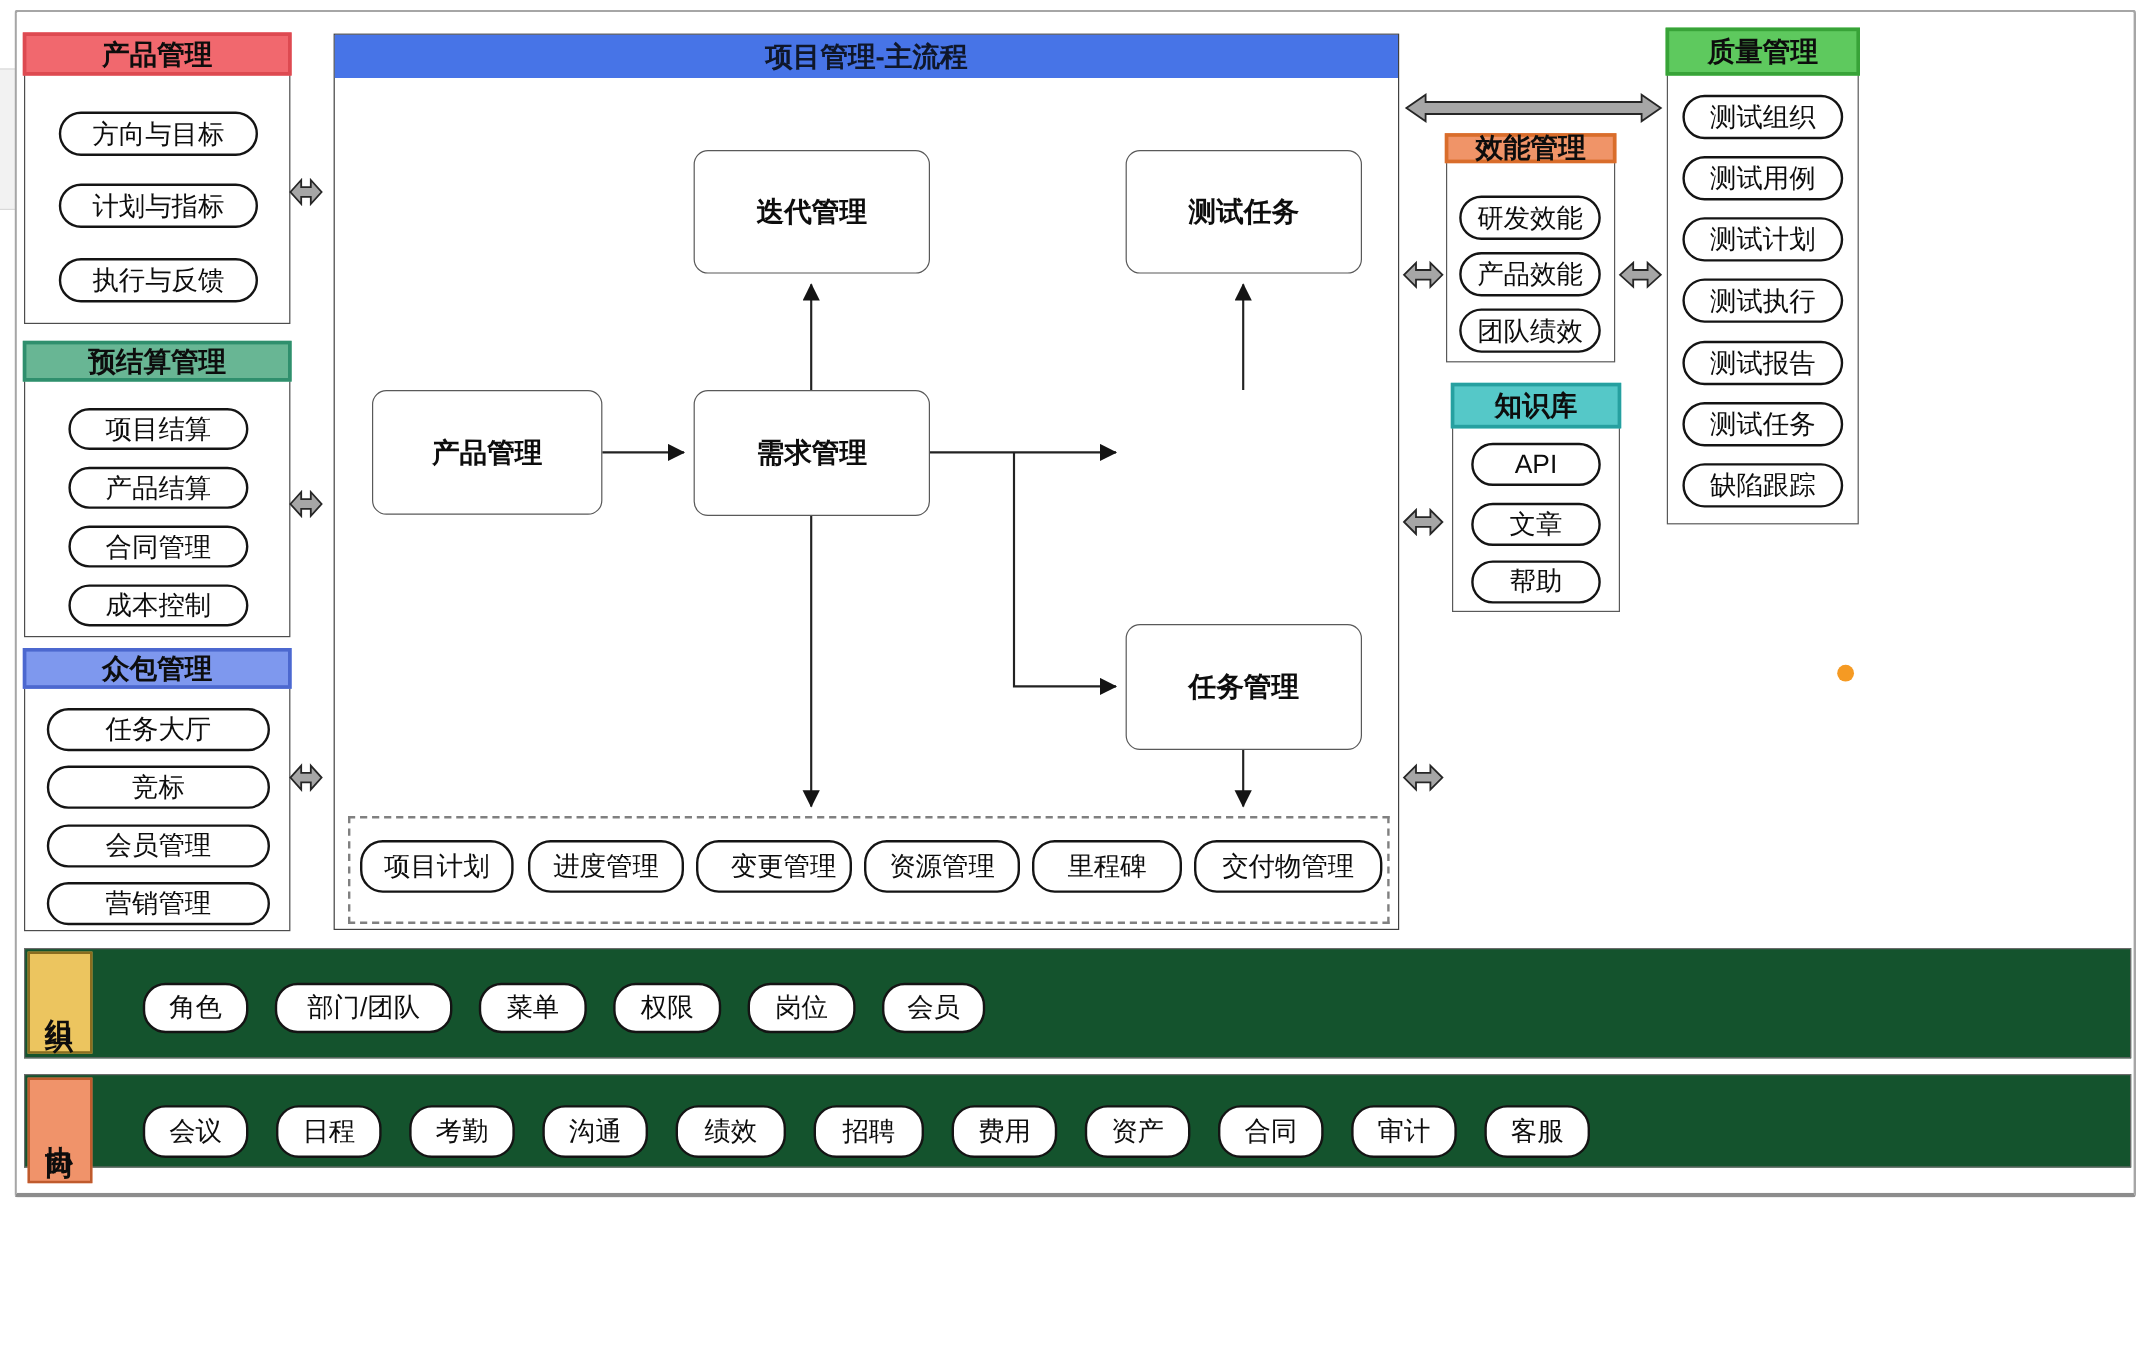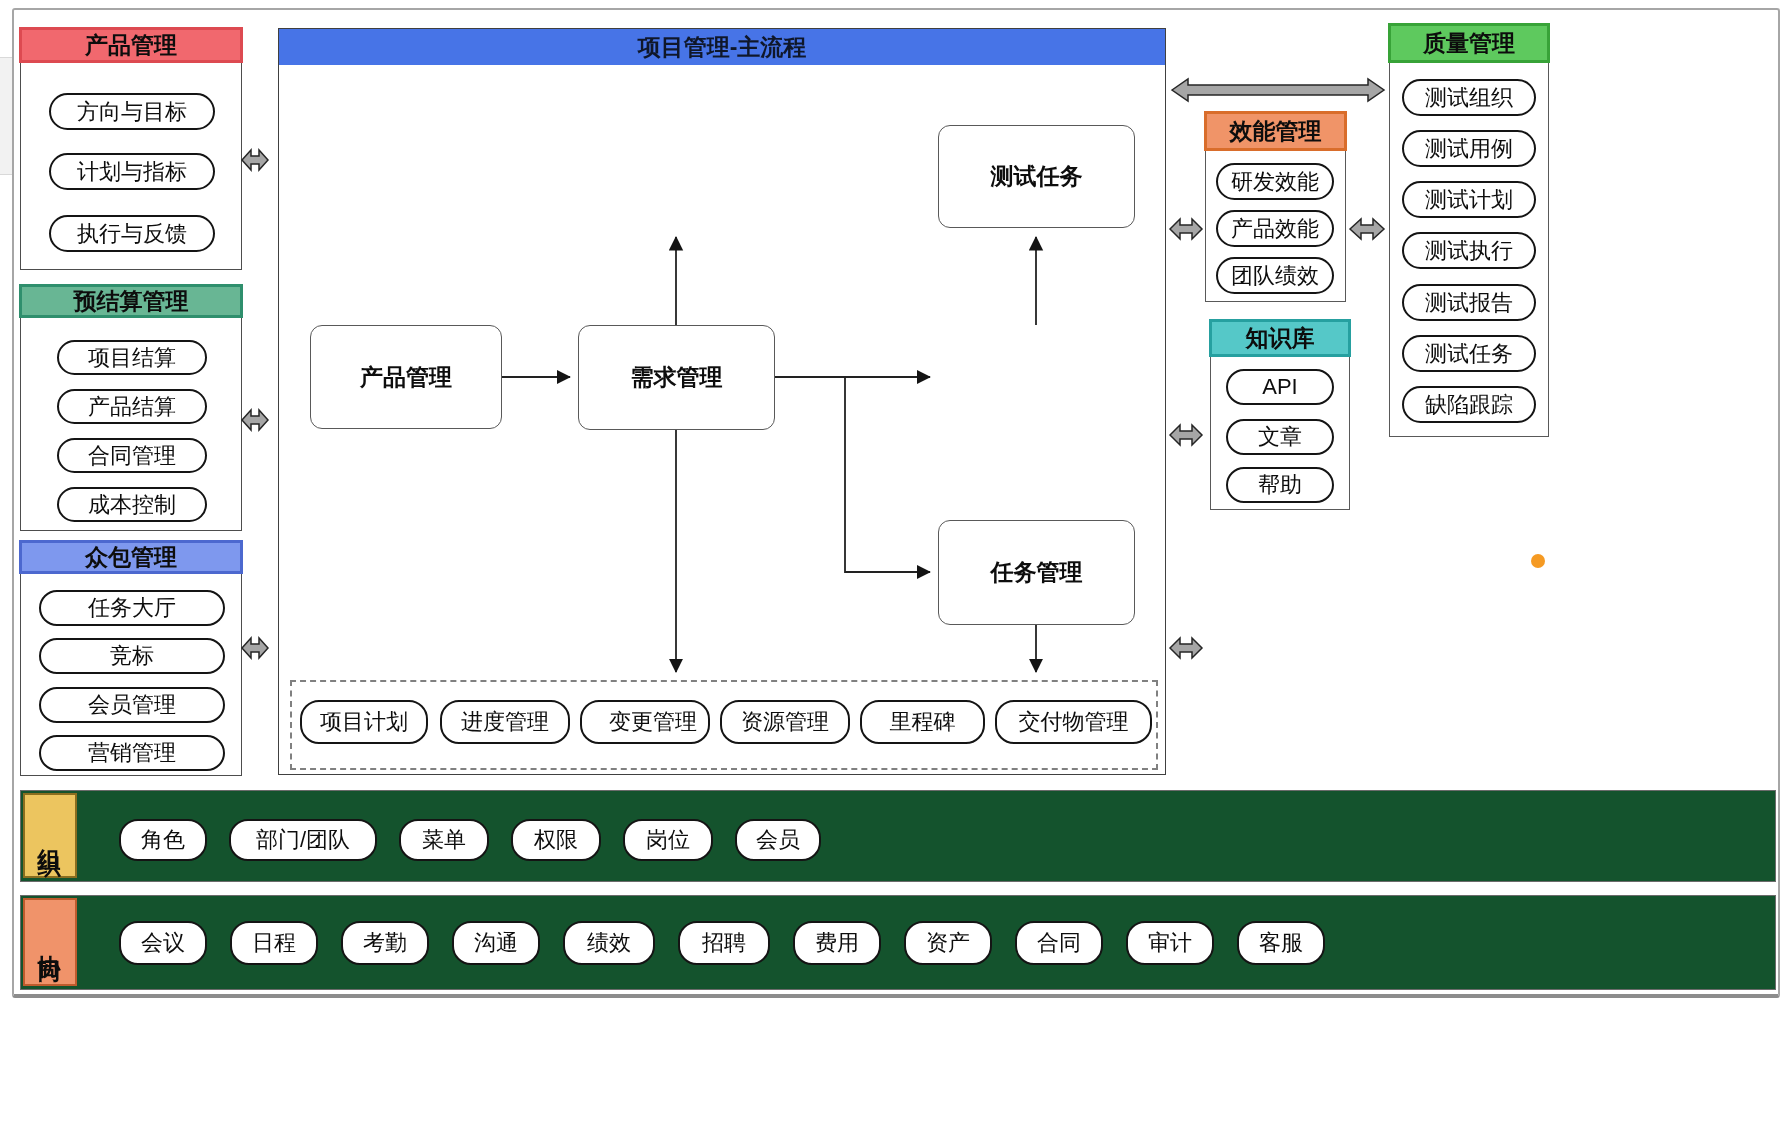--- a/index.html
+++ b/index.html
@@ -53,35 +53,36 @@
     <div class="pill" style="left:18px;top:48px;width:186px;height:36px;">任务大厅</div>
     <div class="pill" style="left:18px;top:96px;width:186px;height:36px;">竞标</div>
     <div class="pill" style="left:18px;top:145px;width:186px;height:36px;">会员管理</div>
     <div class="pill" style="left:18px;top:193px;width:186px;height:36px;">营销管理</div>
   </div>
 
   <div class="panel" style="left:278px;top:28px;width:888px;height:747px;border-color:#404040;">
     <div class="panel-header hdr-main" style="height:36px;left:0;top:0;right:0;">项目管理-主流程</div>
   </div>
 
+  <div class="node" style="left:578px;top:125px;width:197px;height:103px;">迭代管理</div>
   <div class="node" style="left:938px;top:125px;width:197px;height:103px;">测试任务</div>
   <div class="node" style="left:310px;top:325px;width:192px;height:104px;">产品管理</div>
   <div class="node" style="left:578px;top:325px;width:197px;height:105px;">需求管理</div>
   <div class="node" style="left:938px;top:520px;width:197px;height:105px;">任务管理</div>
 
   <div class="dashedbox" style="left:290px;top:680px;width:868px;height:90px;"></div>
   <div class="pill" style="left:300px;top:700px;width:128px;height:44px;">项目计划</div>
   <div class="pill" style="left:440px;top:700px;width:130px;height:44px;">进度管理</div>
   <div class="pill" style="left:580px;top:700px;width:130px;height:44px;padding-left:16px;">变更管理</div>
   <div class="pill" style="left:720px;top:700px;width:130px;height:44px;">资源管理</div>
   <div class="pill" style="left:860px;top:700px;width:125px;height:44px;">里程碑</div>
   <div class="pill" style="left:995px;top:700px;width:157px;height:44px;">交付物管理</div>
 
   <div class="panel" style="left:1205px;top:112px;width:141px;height:190px;border-color:#595959;">
-    <div class="panel-header hdr-orange" style="height:40px;">效能管理</div>
+    <div class="panel-header hdr-orange" style="height:25px;">效能管理</div>
     <div class="pill" style="left:10px;top:50px;width:118px;height:37px;">研发效能</div>
     <div class="pill" style="left:10px;top:97px;width:118px;height:37px;">产品效能</div>
     <div class="pill" style="left:10px;top:144px;width:118px;height:37px;">团队绩效</div>
   </div>
 
   <div class="panel" style="left:1210px;top:320px;width:140px;height:190px;border-color:#595959;">
     <div class="panel-header hdr-teal" style="height:38px;">知识库</div>
     <div class="pill" style="left:15px;top:48px;width:108px;height:36px;">API</div>
     <div class="pill" style="left:15px;top:98px;width:108px;height:36px;">文章</div>
     <div class="pill" style="left:15px;top:146px;width:108px;height:36px;">帮助</div>
@@ -103,21 +104,21 @@
   <div class="rowpanel" style="left:20px;top:790px;width:1756px;height:92px;">
     <div class="vlabel lbl-yellow" style="left:2px;top:2px;width:54px;height:85px;">组织</div>
     <div class="pill" style="left:98px;top:28px;width:88px;height:42px;">角色</div>
     <div class="pill" style="left:208px;top:28px;width:148px;height:42px;">部门/团队</div>
     <div class="pill" style="left:378px;top:28px;width:90px;height:42px;">菜单</div>
     <div class="pill" style="left:490px;top:28px;width:90px;height:42px;">权限</div>
     <div class="pill" style="left:602px;top:28px;width:90px;height:42px;">岗位</div>
     <div class="pill" style="left:714px;top:28px;width:86px;height:42px;">会员</div>
   </div>
 
-  <div class="rowpanel" style="left:20px;top:895px;width:1756px;height:95px;">
+  <div class="rowpanel" style="left:20px;top:895px;width:1756px;height:78px;">
     <div class="vlabel lbl-orange" style="left:2px;top:2px;width:54px;height:88px;">协同</div>
     <div class="pill" style="left:98px;top:25px;width:88px;height:44px;">会议</div>
     <div class="pill" style="left:209px;top:25px;width:88px;height:44px;">日程</div>
     <div class="pill" style="left:320px;top:25px;width:88px;height:44px;">考勤</div>
     <div class="pill" style="left:431px;top:25px;width:88px;height:44px;">沟通</div>
     <div class="pill" style="left:542px;top:25px;width:92px;height:44px;">绩效</div>
     <div class="pill" style="left:657px;top:25px;width:92px;height:44px;">招聘</div>
     <div class="pill" style="left:772px;top:25px;width:88px;height:44px;">费用</div>
     <div class="pill" style="left:883px;top:25px;width:88px;height:44px;">资产</div>
     <div class="pill" style="left:994px;top:25px;width:88px;height:44px;">合同</div>

